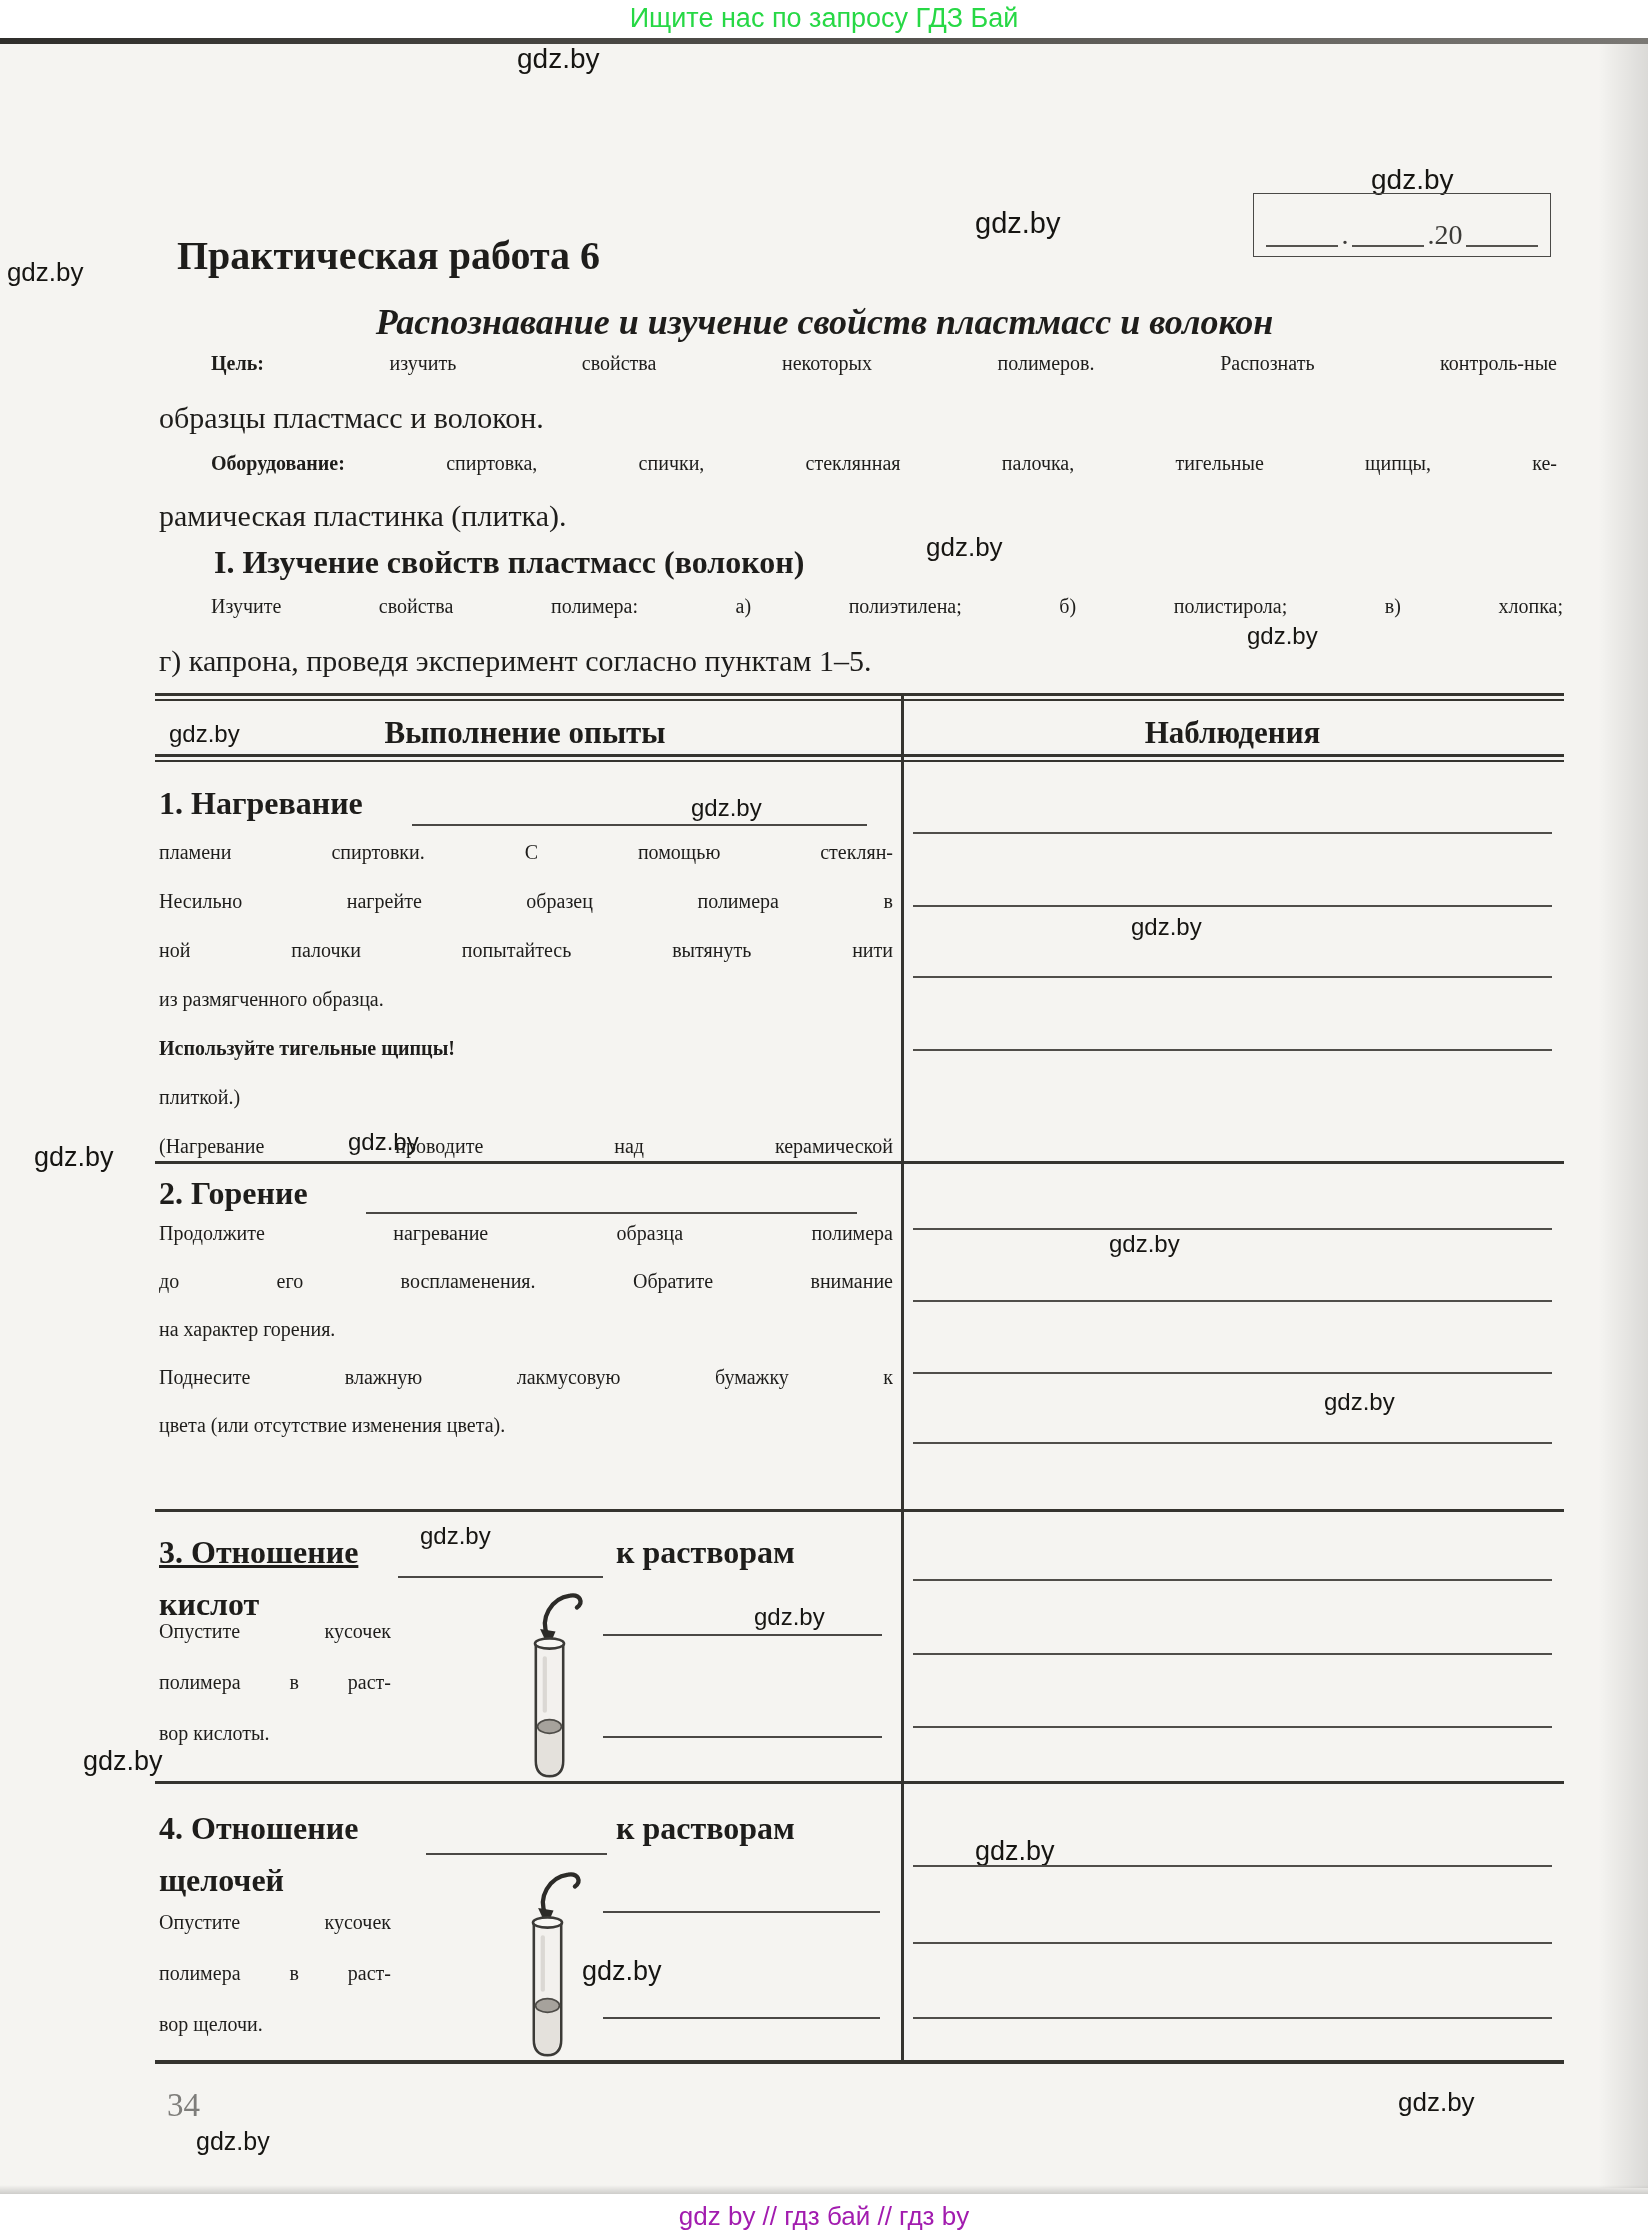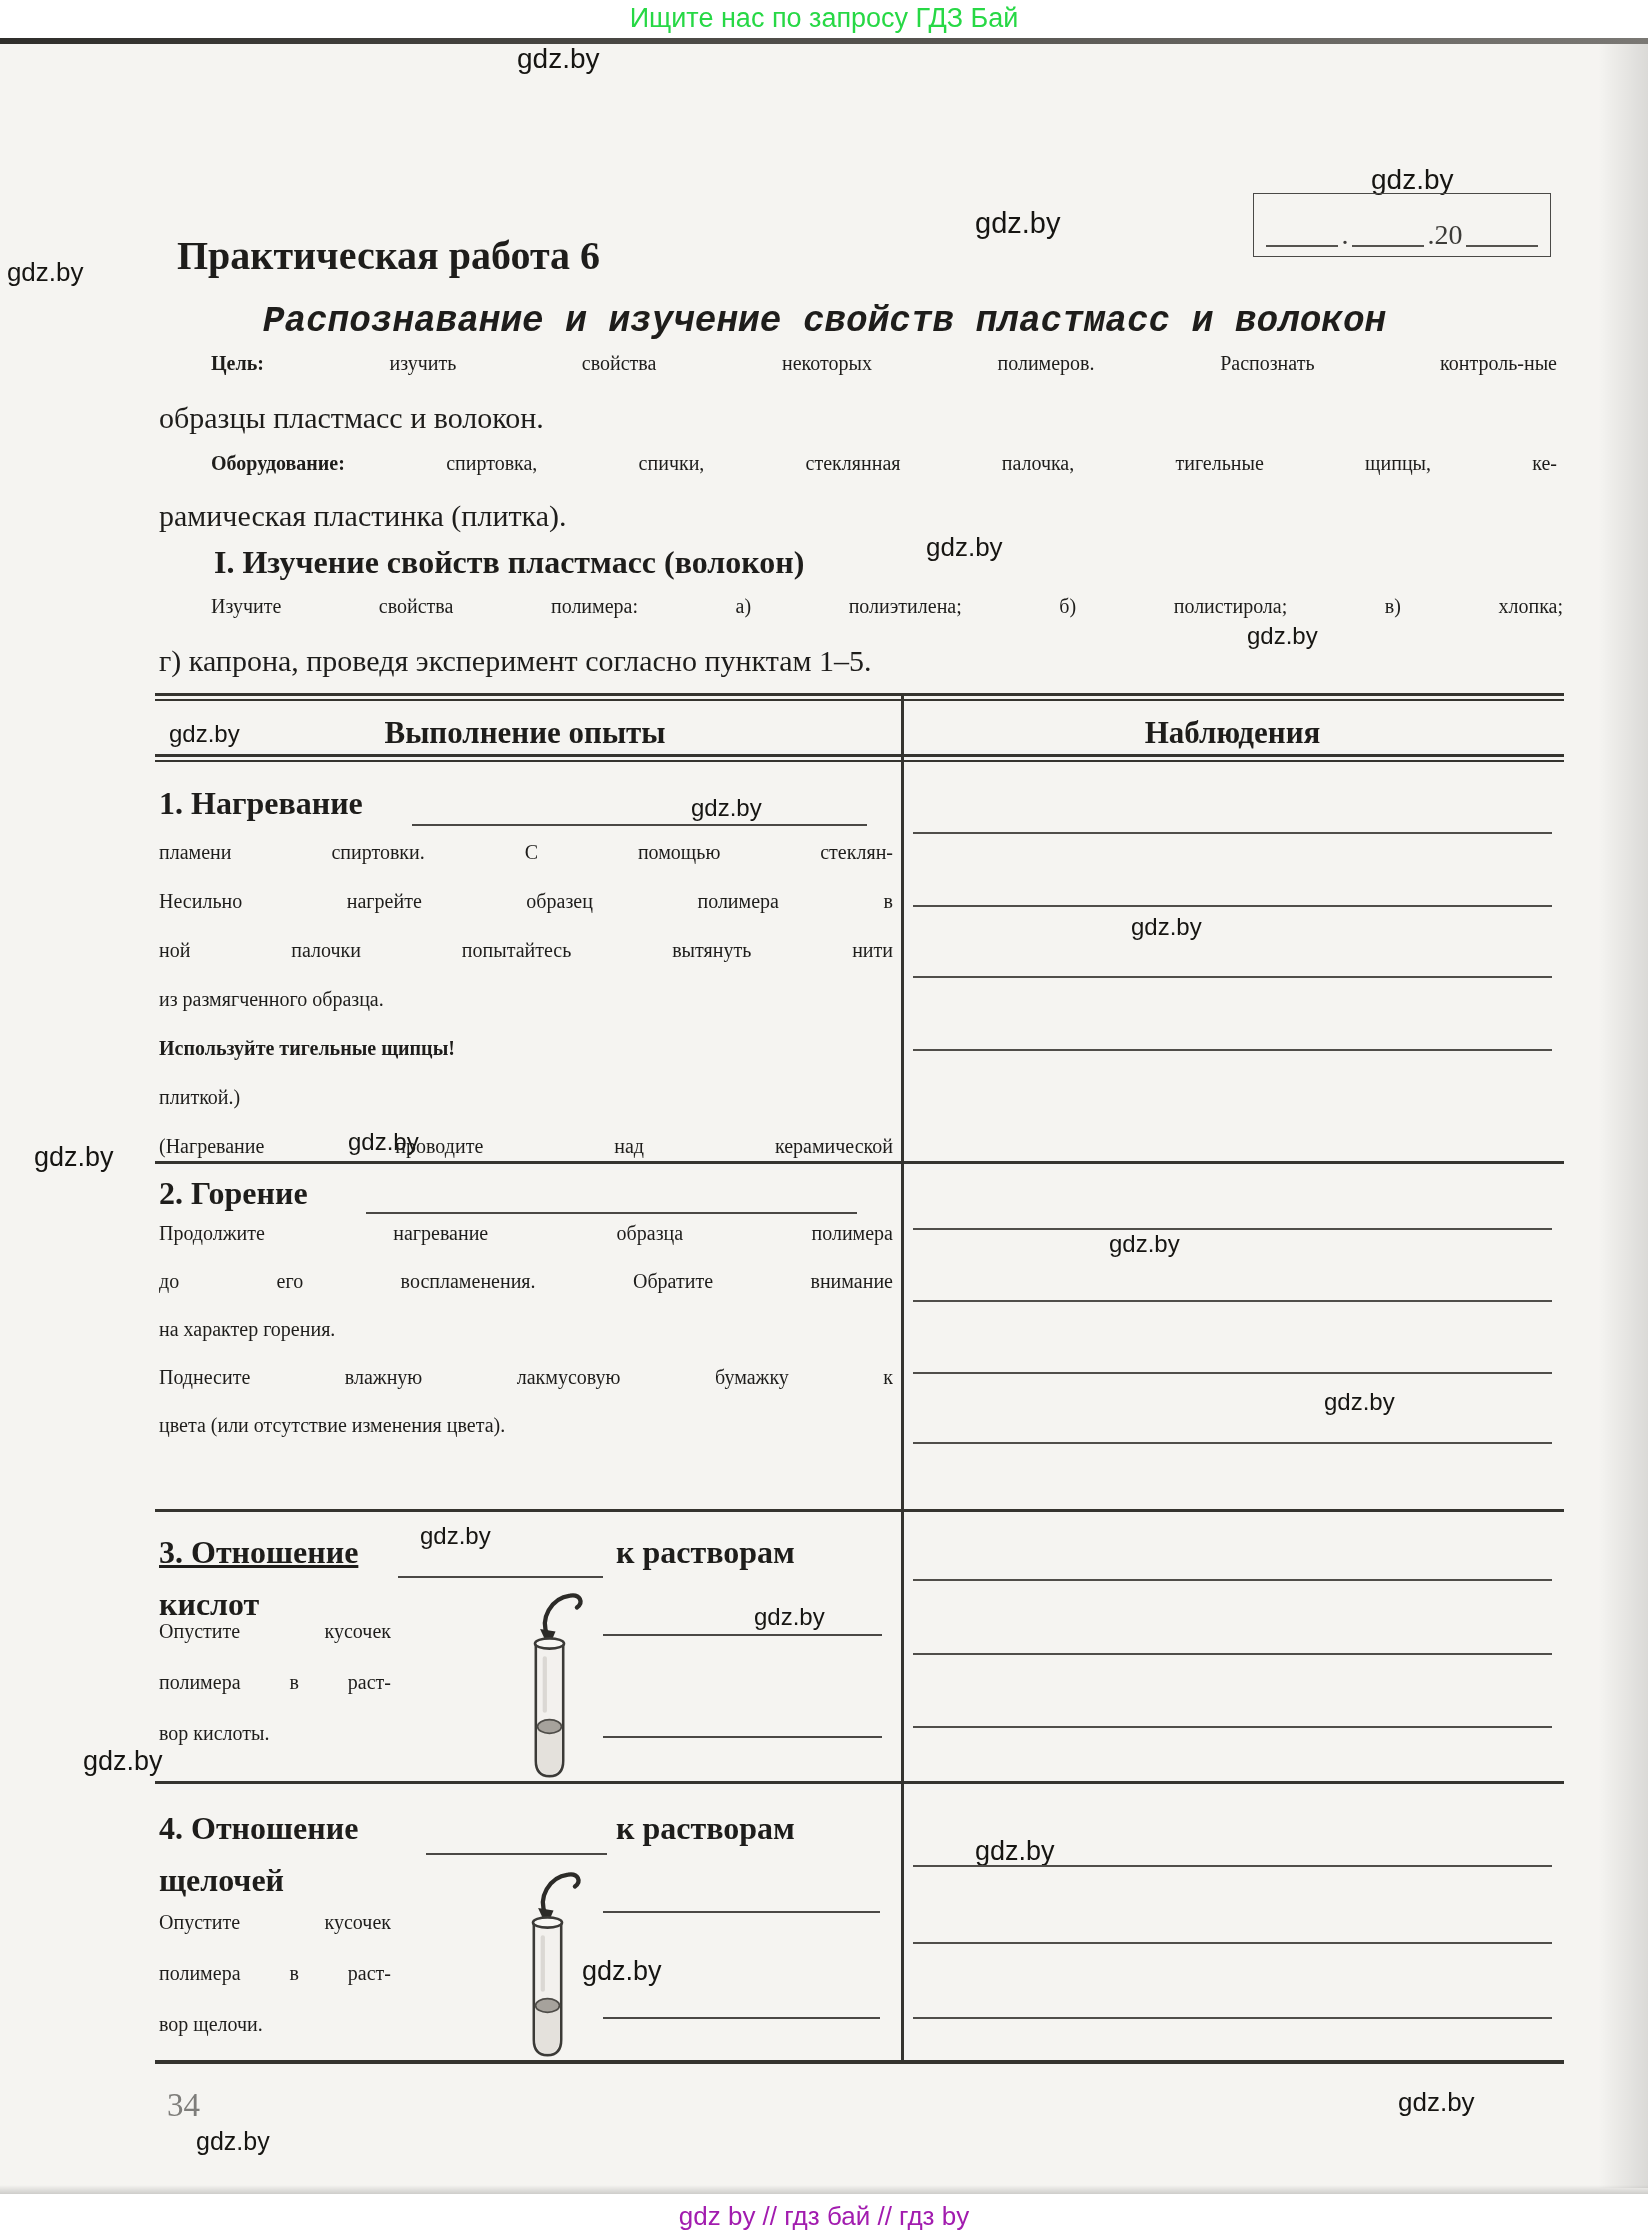--- a/index.html
+++ b/index.html
@@ -12,21 +12,21 @@
   .page-top-edge{left:0;top:38px;width:1648px;height:6px;
           background:linear-gradient(90deg,#2f2e2b 0%,#55534f 55%,#7a7874 100%);}
   .page-right-shade{left:1598px;top:44px;width:50px;height:2144px;
           background:linear-gradient(90deg,rgba(0,0,0,0) 0%,rgba(0,0,0,0.11) 100%);}
   .page-bottom-edge{left:0;top:2185px;width:1648px;height:8.6px;
           background:linear-gradient(180deg,rgba(0,0,0,0) 0%,rgba(0,0,0,0.16) 100%);}
   .footer{left:0;top:2201px;width:1648px;text-align:center;font-family:"Liberation Sans",sans-serif;
           font-size:26px;font-weight:500;}
   .wm{font-family:"Liberation Sans",sans-serif;color:#161512;white-space:nowrap;}
   .title{font-size:40px;font-weight:bold;white-space:nowrap;}
-  .subtitle{font-size:36px;font-weight:bold;font-style:italic;text-align:center;white-space:nowrap;font-family:Liberation Mono, monospace;}
+  .subtitle{font-size:36px;font-weight:bold;font-style:italic;text-align:center;white-space:nowrap;}
   .h2{font-size:32px;font-weight:bold;white-space:nowrap;}
   .txt{font-size:30px;white-space:nowrap;}
   .line{font-size:20px;line-height:1.25;}
   .j{text-align:justify;text-align-last:justify;}
   .b{font-weight:bold;}
   .blank{border-bottom:2.6px solid #4a4845;height:0;}
   .ansline{border-bottom:2.6px solid #504e4a;height:0;}
   .hline{background:#35342f;}
   .vline{background:#35342f;}
   .colhead{font-size:31px;font-weight:bold;text-align:center;}

